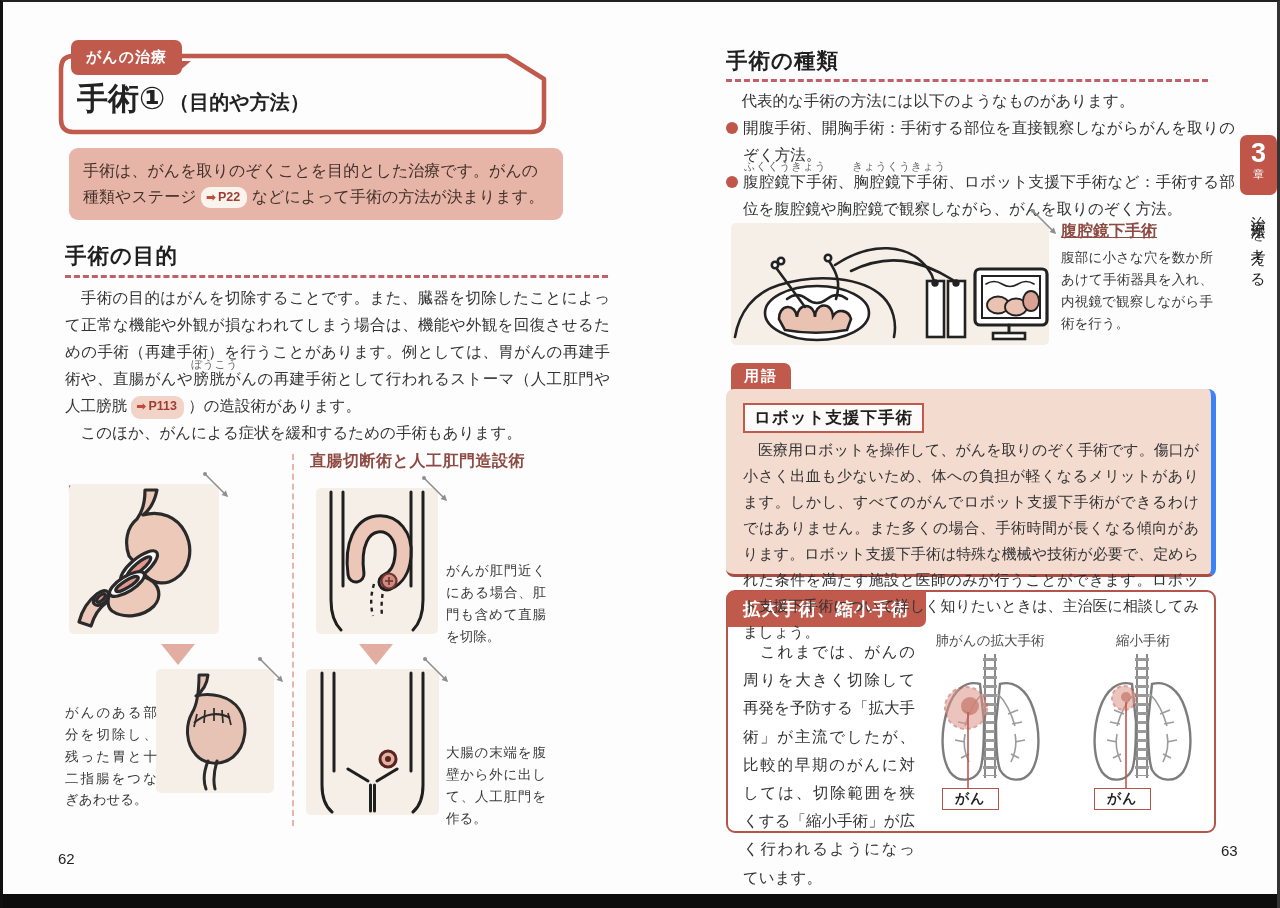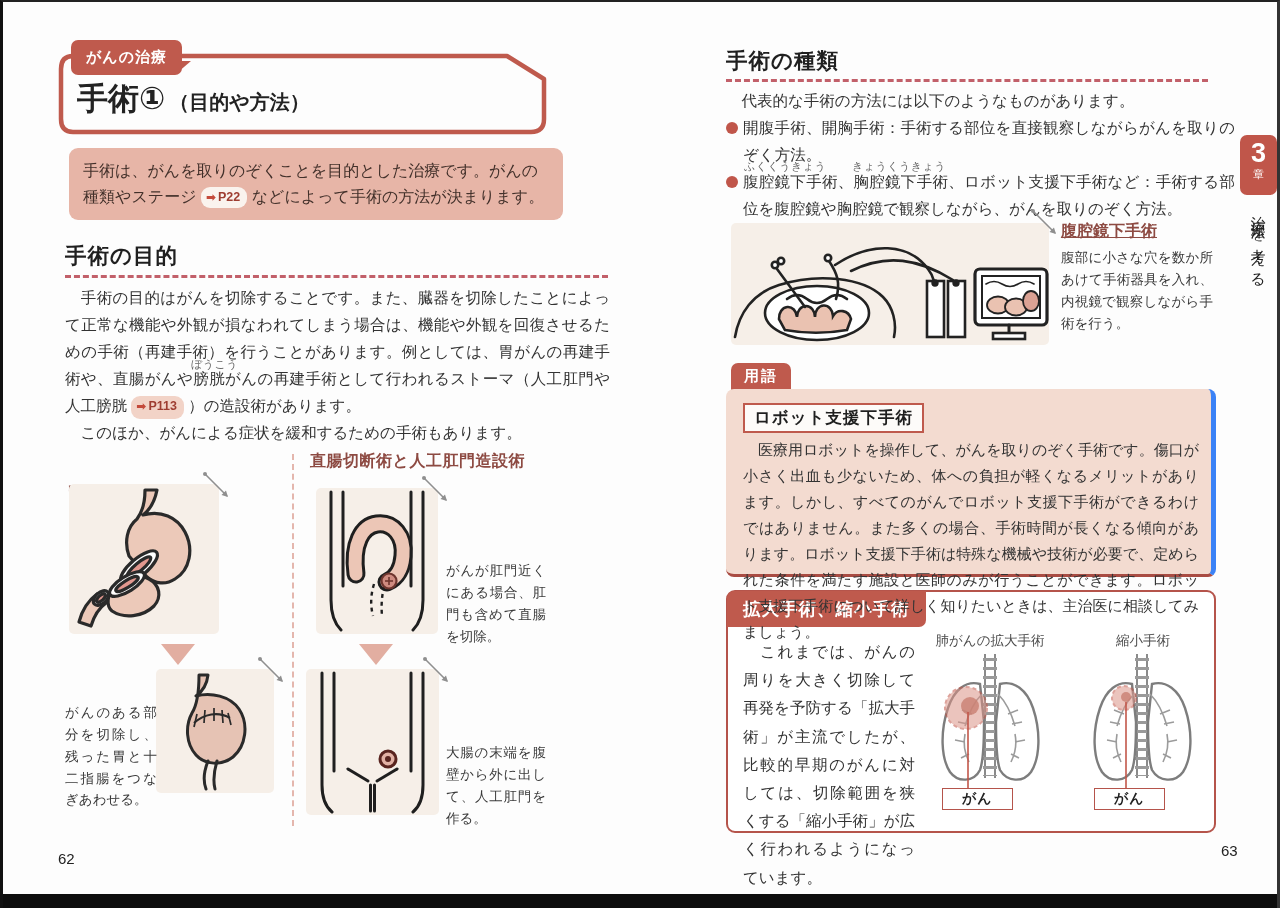--- a/index.html
+++ b/index.html
@@ -59,21 +59,21 @@
     text-align:justify;color:#333;}
 
   .scale-box{left:723px;top:588px;width:490px;height:243px;border:2.5px solid #b5544b;
     border-radius:9px;background:#fff;box-sizing:border-box;}
   .scale-head{position:absolute;left:-1px;top:-1px;background:#bf5a4d;color:#fff;font-size:17.5px;
     font-weight:bold;padding:6px 16px;border-radius:7px 0 7px 0;letter-spacing:1px;}
   .scale-body{position:absolute;left:15px;top:46px;width:172px;font-size:15.5px;line-height:1.82;
     text-align:justify;color:#333;}
   .lung-label{position:absolute;width:130px;text-align:center;font-size:13.5px;color:#4c4c4c;}
   .cancer-label{position:absolute;background:#fff;border:1.5px solid #b5544b;color:#1f1f1f;
-    font-size:14px;font-weight:bold;padding:1px 19px;letter-spacing:1px;}
+    font-size:14px;font-weight:bold;padding:1px 12px;letter-spacing:1px;}
 
   .chapter-tab{left:1237px;top:133px;width:37px;height:60px;background:#c0564a;border-radius:7px;
     color:#fff;text-align:center;}
   .chapter-tab .num{font-size:27px;font-weight:bold;line-height:1.1;margin-top:4px;}
   .chapter-tab .unit{font-size:11px;margin-top:-2px;}
   .chapter-title{left:1245px;top:202px;writing-mode:vertical-rl;font-size:15px;color:#1f1f1f;
     letter-spacing:4px;}
   .pagenum{font-size:15px;color:#222;}
 </style>
 </head>

